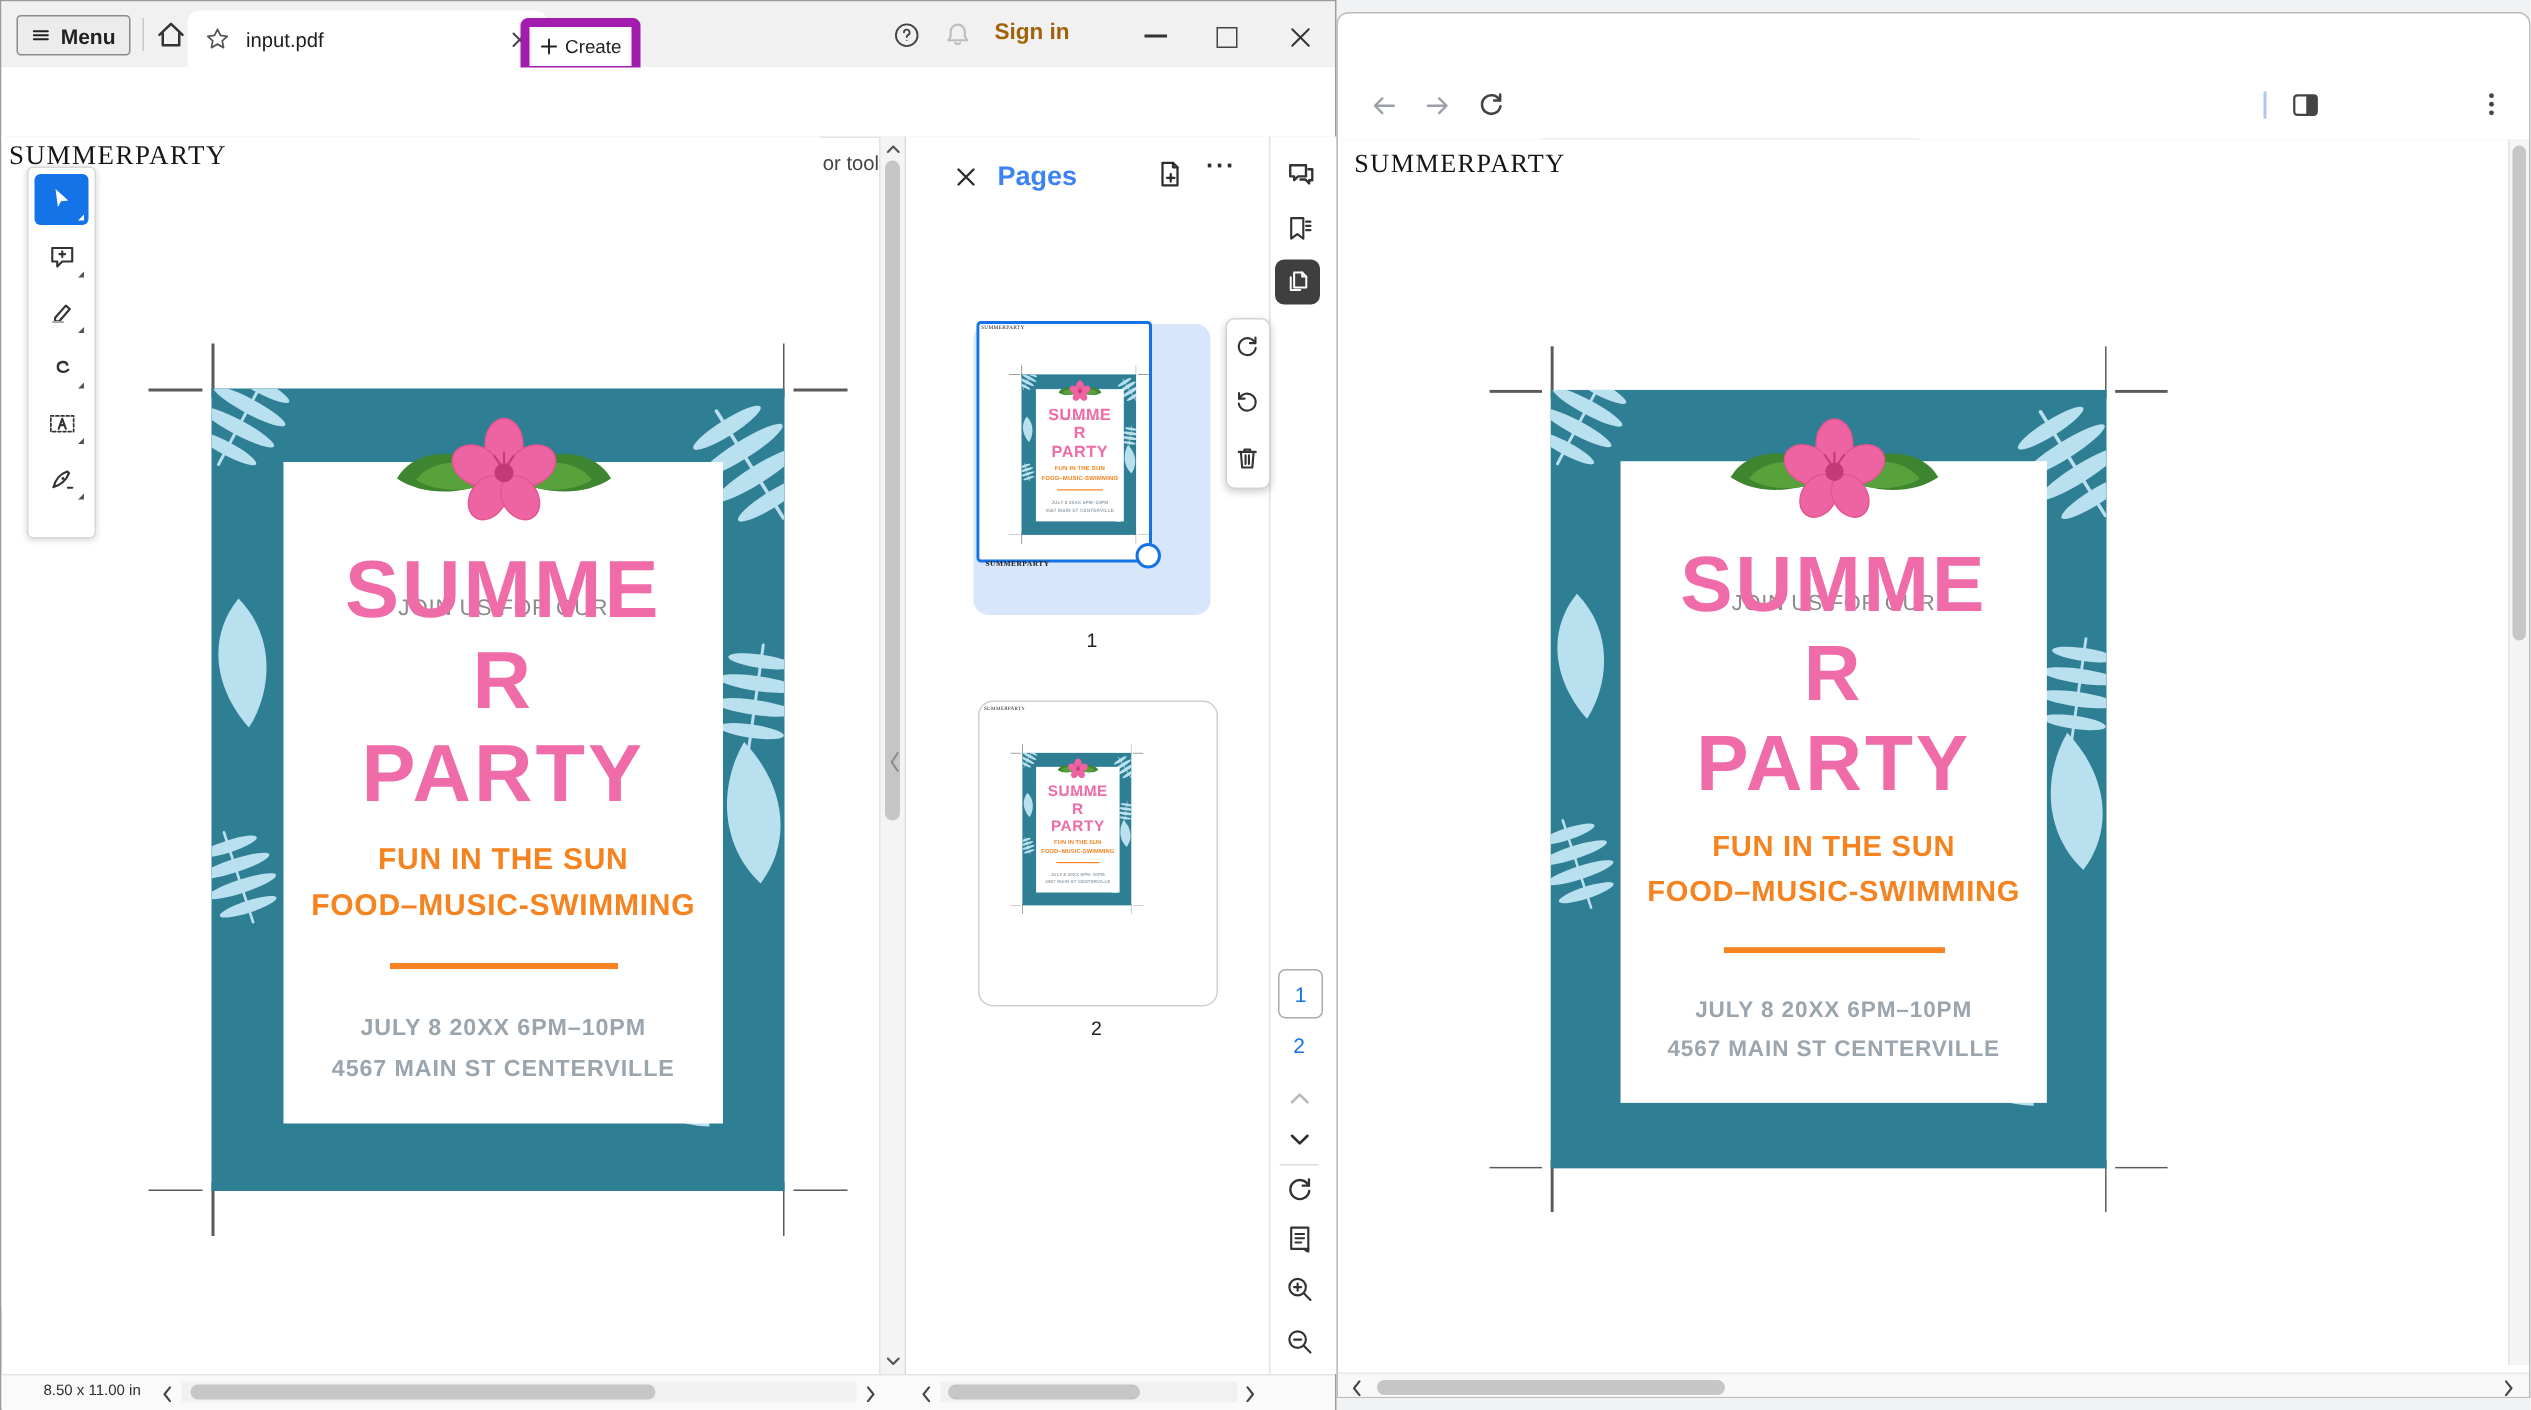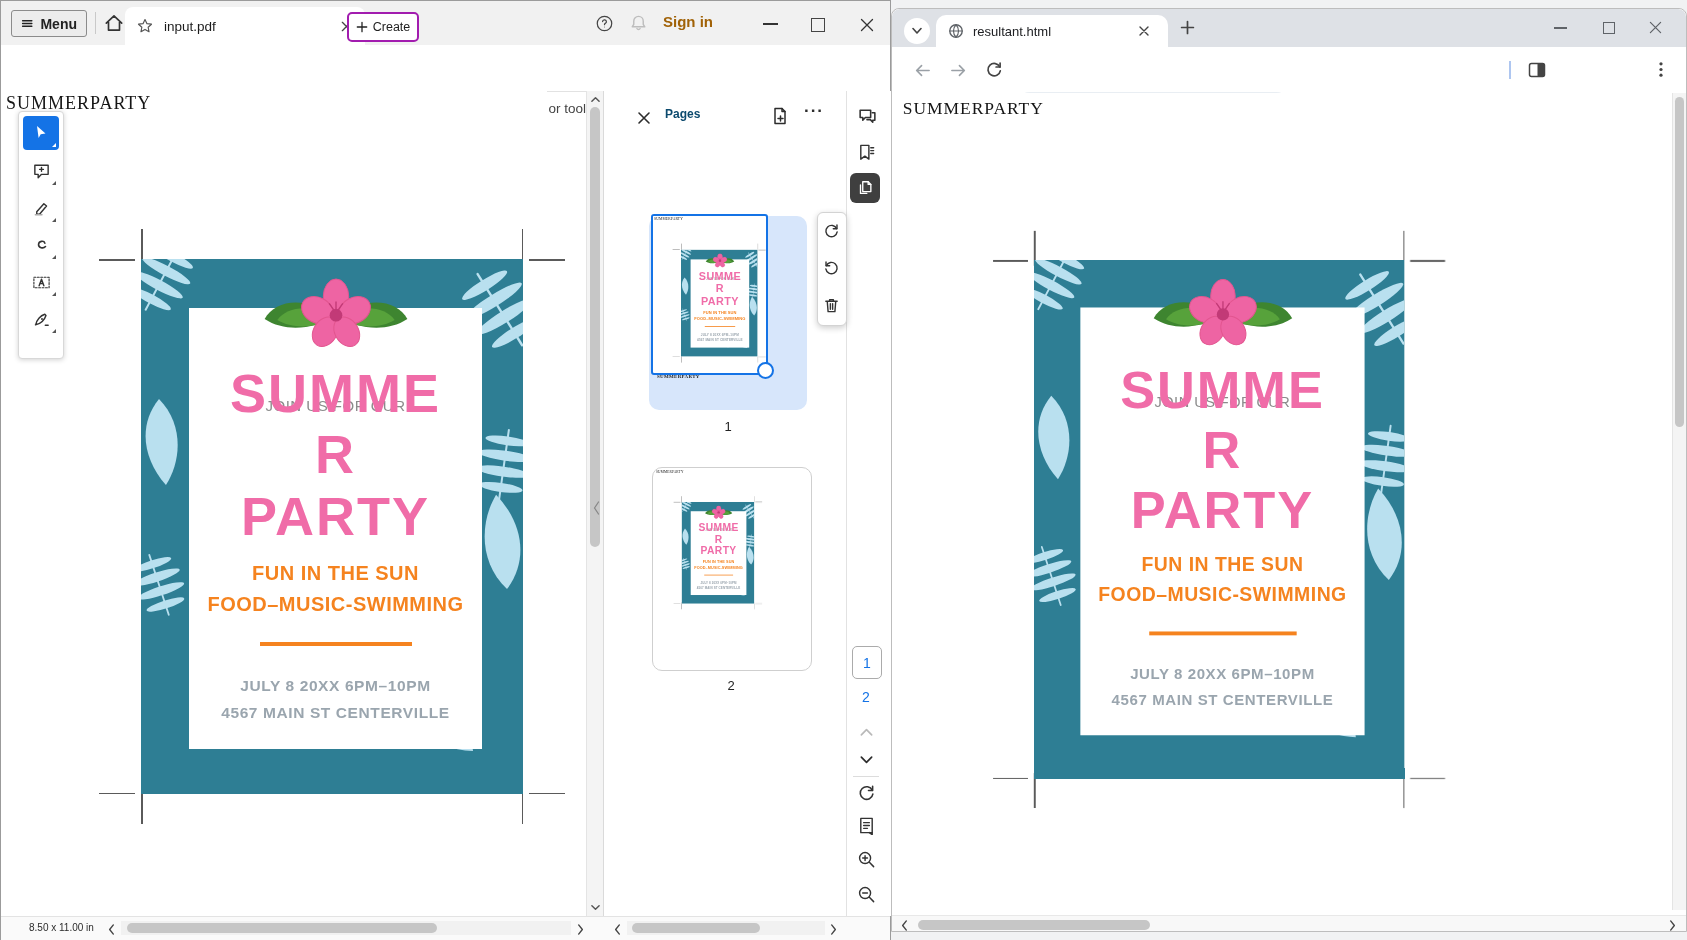--- a/index.html
+++ b/index.html
@@ -3,21 +3,21 @@
 <meta charset="utf-8">
 <style>
   html,body{margin:0;padding:0;width:1687px;height:940px;background:#f1f2f3;font-family:"Liberation Sans",sans-serif;overflow:hidden}
   .abs{position:absolute}
   .ic{display:block;fill:none;stroke:currentColor;stroke-width:1.5;stroke-linecap:round;stroke-linejoin:round}
   
   #acro{position:absolute;left:0;top:0;width:891px;height:940px;background:#fff;border:1px solid #9b9b9b;box-sizing:border-box}
   #acro-titlebar{position:absolute;left:0;top:0;width:100%;height:44px;background:#f1f1f1}
   .menu-btn{position:absolute;left:10px;top:9px;width:76px;height:27px;border:1px solid #8b8b8b;border-radius:3px;background:#ececec;display:flex;align-items:center;gap:7px;padding:0 9px;box-sizing:border-box;font-size:14px;color:#222;font-weight:bold}
   .doc-tab{position:absolute;left:124px;top:6px;width:240px;height:38px;background:#fff;border-radius:8px 8px 0 0;display:flex;align-items:center}
-  .create-btn{position:absolute;left:346px;top:11px;width:68px;height:26px;border:2px solid #a21caf;border-radius:5px;background:#fff;display:flex;align-items:center;justify-content:center;gap:5px;font-size:12.5px;color:#222}
+  .create-btn{position:absolute;left:346px;top:11px;width:68px;height:26px;border:6px solid #a21caf;border-radius:5px;background:#fff;display:flex;align-items:center;justify-content:center;gap:5px;font-size:12.5px;color:#222}
   #acro-toolbar{position:absolute;left:0;top:44px;width:100%;height:46px;background:#fff;border-bottom:1px solid #e2e2e2}
   .mi{position:absolute;top:56px;font-size:14px;color:#2e2e2e}
   
   #toolrail{position:absolute;left:17px;top:110px;width:44px;height:246px;background:#fff;border:1px solid #d8d8d8;border-radius:4px;box-shadow:0 1px 5px rgba(0,0,0,.18);z-index:6}
   .rail-item{position:absolute;left:4px;width:36px;height:34px;display:flex;align-items:center;justify-content:center;color:#333}
   .rail-item.active{background:#1473E6;border-radius:4px;color:#fff}
   .corner:after{content:"";position:absolute;right:3px;bottom:3px;border-left:4px solid transparent;border-bottom:4px solid #555}
   .rail-item.active.corner:after{border-bottom-color:#fff}
   
   .sb-track-v{position:absolute;background:#f4f4f4;border-left:1px solid #e4e4e4}
@@ -284,21 +284,21 @@
       </svg>
   </div>
   <svg class="ic abs" style="left:591px;top:500px;color:#888;z-index:5" width="9" height="14" viewBox="0 0 8 14">
       <path d="M6 1 2 7l4 6" stroke-width="1.3"></path>
     </svg>
 
   <div id="pages-panel">
     <svg class="ic abs" style="left:33px;top:20px;color:#2c2c2c" width="14" height="14" viewBox="0 0 14 14">
         <path d="M2 2l10 10M12 2 2 12" stroke-width="1.6"></path>
       </svg>
-    <div class="abs" style="left:61px;top:16px;font-size:12px;font-weight:bold;color:#0c4a6e">Pages</div>
+    <div class="abs" style="left:61px;top:16px;font-size:18px;font-weight:bold;color:#3b82f6">Pages</div>
     <svg class="ic abs" style="left:166px;top:15px;color:#2c2c2c" width="20" height="20" viewBox="0 0 20 20">
         <path d="M5 2.5h7l3 3V17.5H5z"></path>
         <path d="M12 2.5v3h3"></path>
         <path d="M8 12.5h5M10.5 10v5"></path>
       </svg>
     <div class="abs" style="left:200px;top:10px;font-size:17px;font-weight:bold;color:#2c2c2c;letter-spacing:1px">···</div>
   </div>
 
   <div class="thumb1-card"></div>
   <div class="thumb1-sel">
@@ -535,45 +535,20 @@
     <div class="hs-track" style="left:626px;top:4px;width:198px">
       <div class="sb-thumb" style="left:5px;top:2px;width:128px;height:10px"></div>
     </div>
     <svg class="ic abs" style="left:828px;top:7px;color:#444" width="9" height="11" viewBox="0 0 8 12">
         <path d="M2 1l4 5-4 5" stroke-width="1.5"></path>
       </svg>
   </div>
 </div>
 
 <div id="chrome">
-  <div id="tabstrip">
-    <div class="abs" style="left:12px;top:9px;width:26px;height:26px;background:#fff;border-radius:50%">
-      <svg class="ic abs" style="left:8px;top:9px;color:#444" width="10" height="8" viewBox="0 0 10 8">
-          <path d="M1 1.5 5 6l4-4.5" stroke-width="1.6"></path>
-        </svg>
-    </div>
-    <div class="ch-tab">
-      <svg class="ic" style="margin-left:12px;color:#5f6368" width="16" height="16" viewBox="0 0 18 18">
-          <circle cx="9" cy="9" r="7" stroke-width="1.6"></circle>
-          <path d="M2 9h14M9 2a10 10 0 0 1 0 14M9 2a10 10 0 0 0 0 14" stroke-width="1.3"></path>
-        </svg>
-      <span style="margin-left:9px;font-size:13px;color:#202124">resultant.html</span>
-      <svg class="ic abs" style="left:202px;top:10px;color:#444" width="12" height="12" viewBox="0 0 12 12">
-          <path d="M2 2l8 8M10 2 2 10" stroke-width="1.4"></path>
-        </svg>
-    </div>
-    <svg class="ic abs" style="left:288px;top:11px;color:#444" width="15" height="15" viewBox="0 0 14 14">
-        <path d="M7 1.5v11M1.5 7h11" stroke-width="1.6"></path>
-      </svg>
-    <div class="abs" style="left:662px;top:18px;width:13px;height:1.6px;background:#5f6368"></div>
-    <div class="abs" style="left:711px;top:13px;width:10px;height:10px;border:1.4px solid #5f6368"></div>
-    <svg class="ic abs" style="left:757px;top:12px;color:#5f6368" width="13" height="13" viewBox="0 0 14 14">
-        <path d="M1.5 1.5l11 11M12.5 1.5l-11 11" stroke-width="1.3"></path>
-      </svg>
-  </div>
 
   <div id="ch-toolbar">
     <svg class="ic abs" style="left:22px;top:15px;color:#9aa0a6" width="17" height="17" viewBox="0 0 18 18">
         <path d="M16 9H3M8 3.8 2.8 9 8 14.2" stroke-width="1.7"></path>
       </svg>
     <svg class="ic abs" style="left:58px;top:15px;color:#9aa0a6" width="17" height="17" viewBox="0 0 18 18">
         <path d="M2 9h13M10 3.8 15.2 9 10 14.2" stroke-width="1.7"></path>
       </svg>
     <svg class="ic abs" style="left:93px;top:14px;color:#444" width="18" height="18" viewBox="0 0 18 18">
         <path d="M14.8 6A6.2 6.2 0 1 0 15.3 9.8" stroke-width="1.7"></path>

